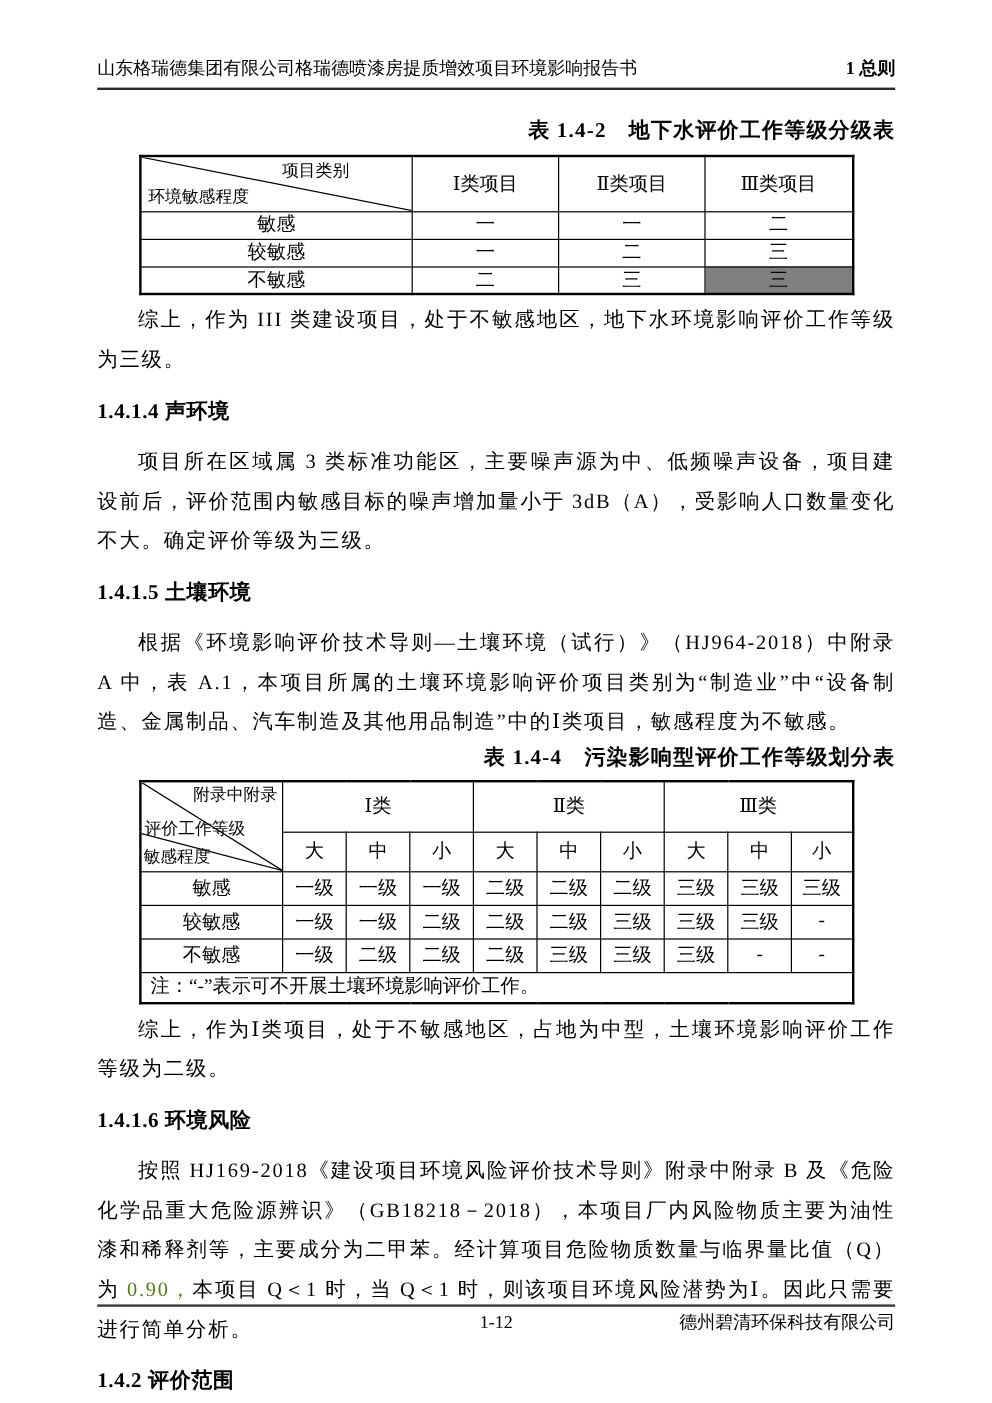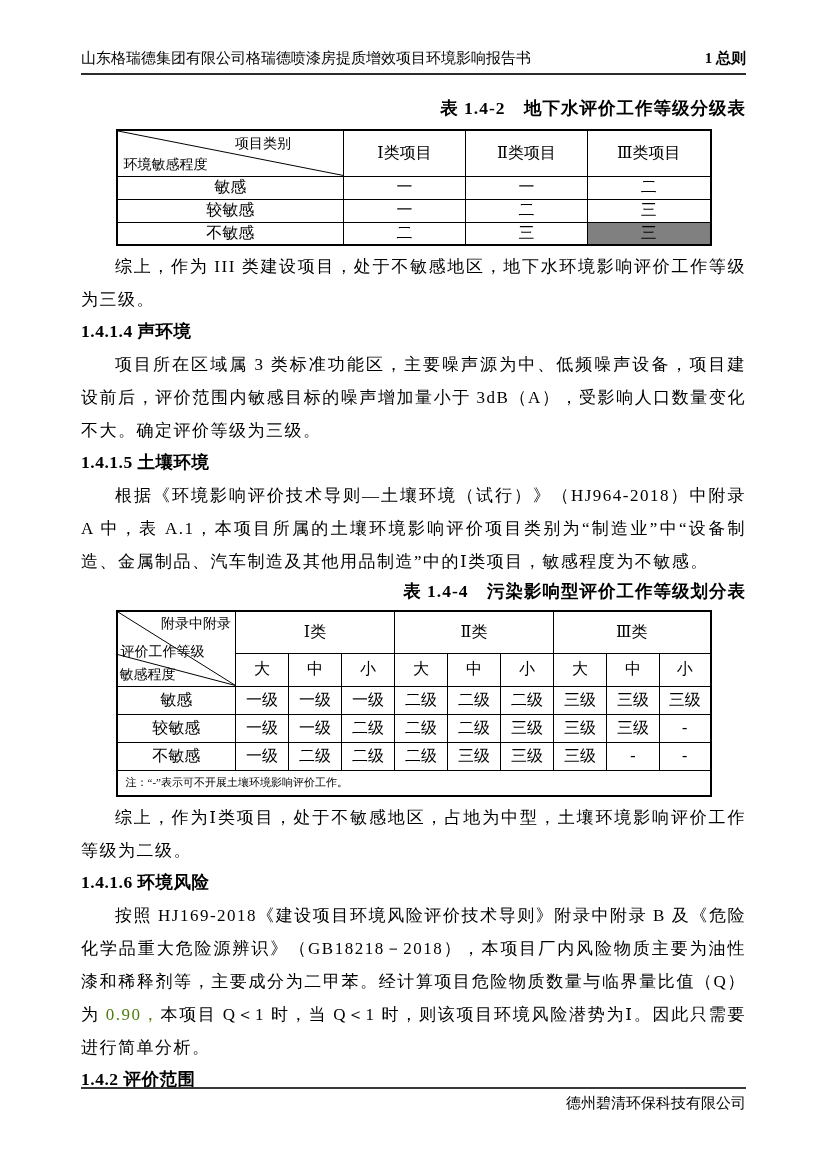--- a/index.html
+++ b/index.html
@@ -20,35 +20,35 @@
     margin-top:20px; margin-bottom:8px; line-height:26px; letter-spacing:1px;
   }
   .tbl-title.second { margin-top:0; margin-bottom:6px; }
   table { border-collapse:collapse; margin:0 auto; table-layout:fixed; width:594px; border:2px solid #000; }
   td { border:1px solid #000; text-align:center; vertical-align:middle; font-size:16px; padding:0 2px; }
   .t1 .hd td { height:46px; }
   .t1 .dr td { height:23px; }
   .t2 .grp td { height:42px; }
   .t2 .sub td { height:33px; }
   .t2 .dr td { height:28px; }
-  .t2 .notes td { height:26px; text-align:left; padding-left:8px; font-size:11px; }
+  .t2 .notes td { height:26px; text-align:left; padding-left:8px; font-size:16px; }
   .hl { background:#808080; }
   .corner { position:relative; padding:0; }
   .corner svg { position:absolute; inset:0; width:100%; height:100%; display:block; }
   .corner .lab { position:absolute; font-size:14px; line-height:17px; white-space:nowrap; }
   .c1-top { top:4px; right:52px; font-size:16px; }
   .c1-bot { bottom:3px; left:6px; font-size:16px; }
   .c2-a { top:3px; right:4px; }
   .c2-b { top:31px; left:3px; }
   .c2-c { bottom:3px; left:2px; }
   .para {
     font-size:17px; line-height:33px; text-align:justify; text-justify:inter-character;
     text-indent:2em; letter-spacing:1.5px; margin-top:4px;
   }
-  .h3 { font-size:17.5px; font-weight:bold; line-height:26px; margin:2px 0; letter-spacing:0.5px; }
+  .h3 { font-size:17.5px; font-weight:bold; line-height:26px; margin:13px 0; letter-spacing:0.5px; }
   .red { color:#4d7c0f; }
   .pg-footer {
     position:absolute; top:1087px; left:81px; right:81px;
     border-top:2px solid #3a3a3a; padding-top:4px; font-size:15px; line-height:20px;
   }
   .pg-footer .pageno { position:absolute; left:0; right:0; top:4px; text-align:center; }
   .pg-footer .company { text-align:right; }
 </style>
 </head>
 <body>
@@ -197,14 +197,15 @@
   <p class="para">综上，作为Ⅰ类项目，处于不敏感地区，占地为中型，土壤环境影响评价工作等级为二级。</p>
 
   <div class="h3">1.4.1.6 环境风险</div>
   <p class="para"><span>按照 HJ169-2018《建设项目环境风险评价技术导则》附录中附录 B 及《危险化学品重大危险源辨识》（GB18218－2018），本项目厂内风险物质主要为油性漆和稀释剂等，主要成分为二甲苯。经计算项目危险物质数量与临界量比值（Q）为 </span><span class="red">0.90，</span><span>本项目 Q＜1 时，当 Q＜1 时，则该项目环境风险潜势为Ⅰ。因此只需要进行简单分析。</span></p>
 
   <div class="h3">1.4.2 评价范围</div>
 
 </div>
 
 <div class="pg-footer">
+  <span class="pageno">1-12</span>
   <div class="company">德州碧清环保科技有限公司</div>
 </div>
 
 </body></html>

